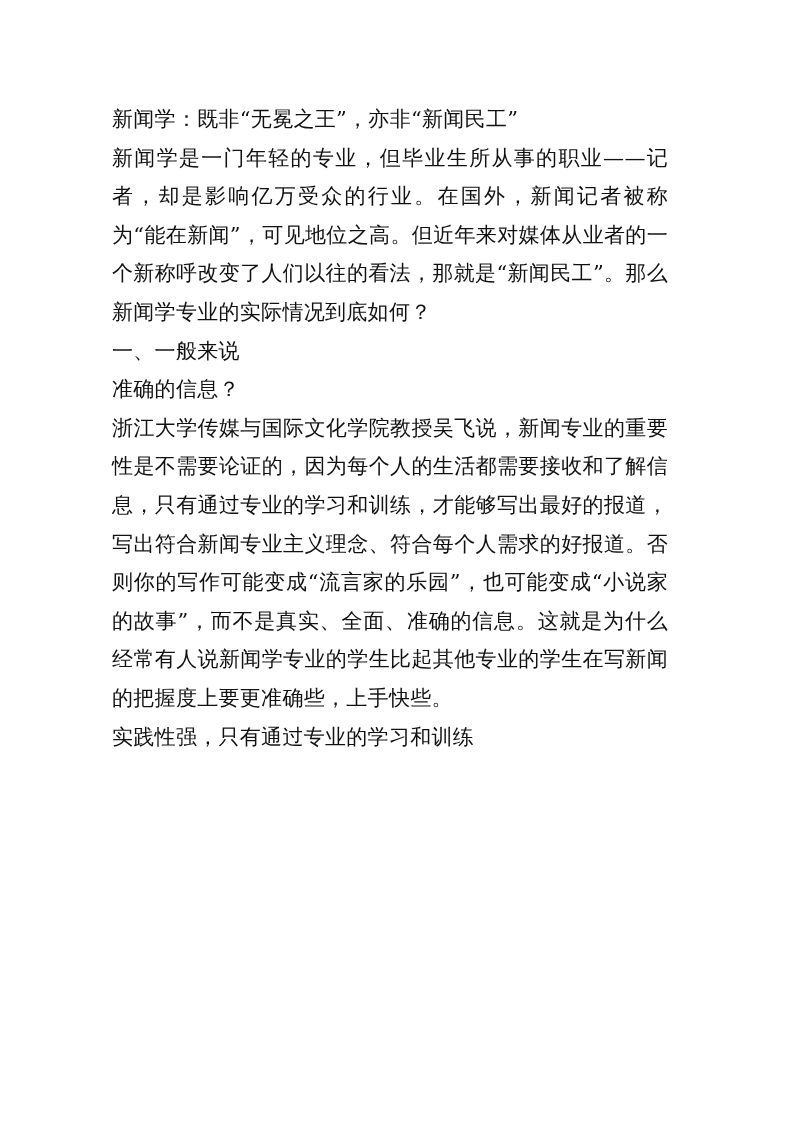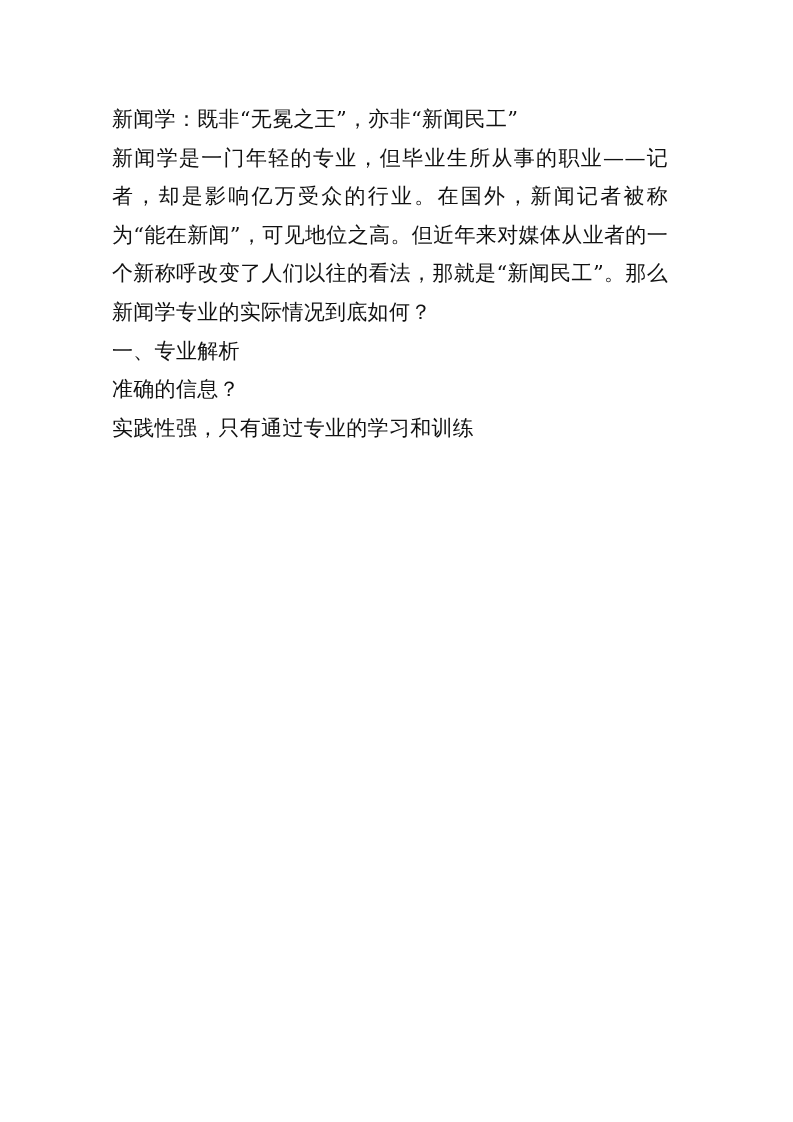--- a/index.html
+++ b/index.html
@@ -16,16 +16,17 @@
     letter-spacing: 0.3px;
   }
   .para { margin: 0; padding: 0; text-align: justify; word-break: break-all; }
 </style>
 </head>
 <body>
 
 <div class="page">
   <p class="para">新闻学：既非“无冕之王”，亦非“新闻民工”</p>
   <p class="para">新闻学是一门年轻的专业，但毕业生所从事的职业——记者，却是影响亿万受众的行业。在国外，新闻记者被称为“能在新闻”，可见地位之高。但近年来对媒体从业者的一个新称呼改变了人们以往的看法，那就是“新闻民工”。那么新闻学专业的实际情况到底如何？</p>
-  <p class="para">一、专业解析</p>
+  <p class="para">一、一般来说</p>
   <p class="para">准确的信息？</p>
+  <p class="para">浙江大学传媒与国际文化学院教授吴飞说，新闻专业的重要性是不需要论证的，因为每个人的生活都需要接收和了解信息，只有通过专业的学习和训练，才能够写出最好的报道，写出符合新闻专业主义理念、符合每个人需求的好报道。否则你的写作可能变成“流言家的乐园”，也可能变成“小说家的故事”，而不是真实、全面、准确的信息。这就是为什么经常有人说新闻学专业的学生比起其他专业的学生在写新闻的把握度上要更准确些，上手快些。</p>
   <p class="para">实践性强，只有通过专业的学习和训练</p>
 </div>
 
 </body></html>

